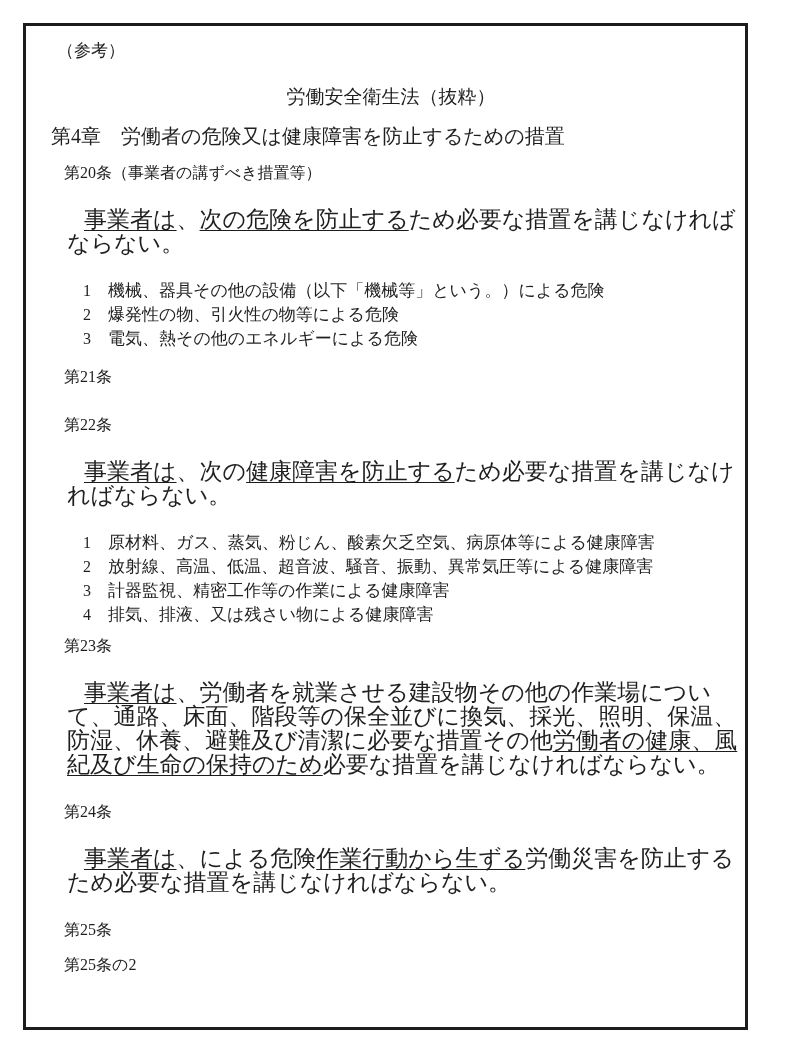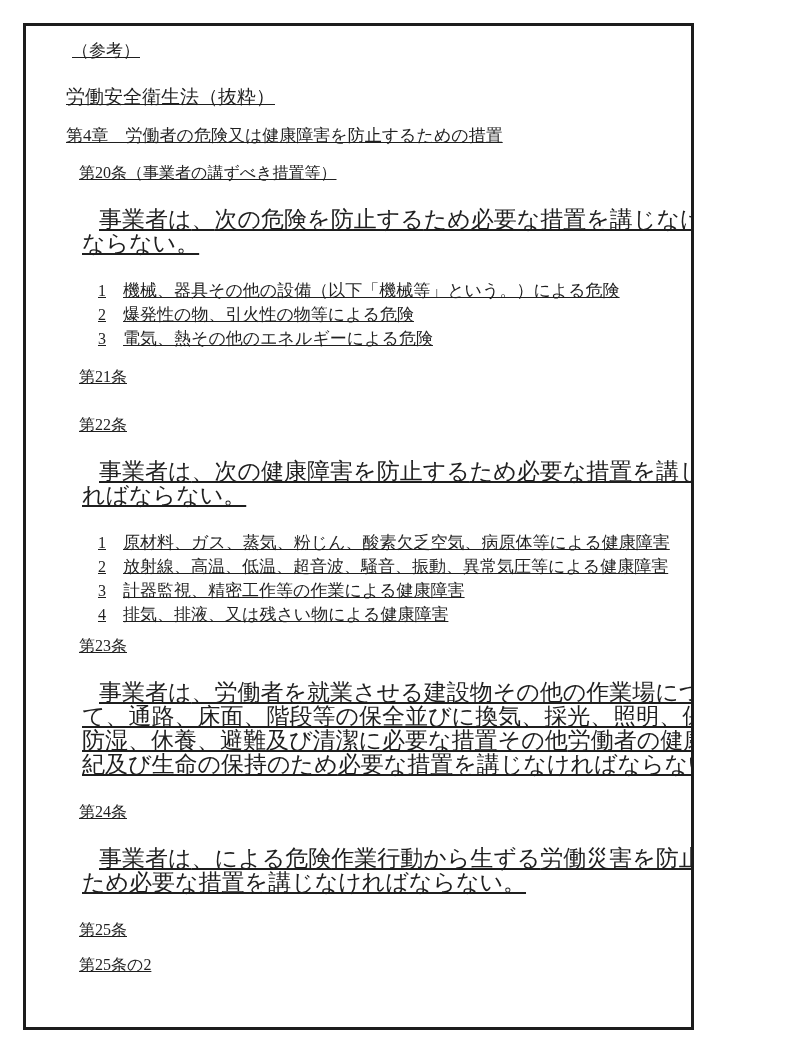--- a/index.html
+++ b/index.html
@@ -15,42 +15,42 @@
     position: relative;
     width: 786px;
     height: 1047px;
     background: #ffffff;
     overflow: hidden;
   }
   .frame {
     position: absolute;
     left: 23px;
     top: 23px;
-    width: 671px;
+    width: 725px;
     height: 1007px;
     border: 3px solid #1c1c1c;
     box-sizing: border-box;
-    padding: 13px 20px 0 40px;
+    padding: 13px 20px 0 25px;
     overflow: hidden;
-    text-decoration: underline;
   }
   .ref-note {
     margin-left: 6px;
     font-size: 17px;
     line-height: 24px;
   }
   .doc-title {
     margin-top: 22px;
     width: 680px;
+    text-align: center;
     font-size: 19px;
     line-height: 24px;
   }
   .chapter {
     margin-top: 15px;
-    font-size: 17px;
+    font-size: 20px;
     line-height: 24px;
   }
   .article {
     margin-left: 13px;
   }
   .art-20   { margin-top: 13px; }
   .art-21   { margin-top: 14px; }
   .art-22   { margin-top: 24px; }
   .art-23   { margin-top: 7px; }
   .art-24   { margin-top: 15px; }

